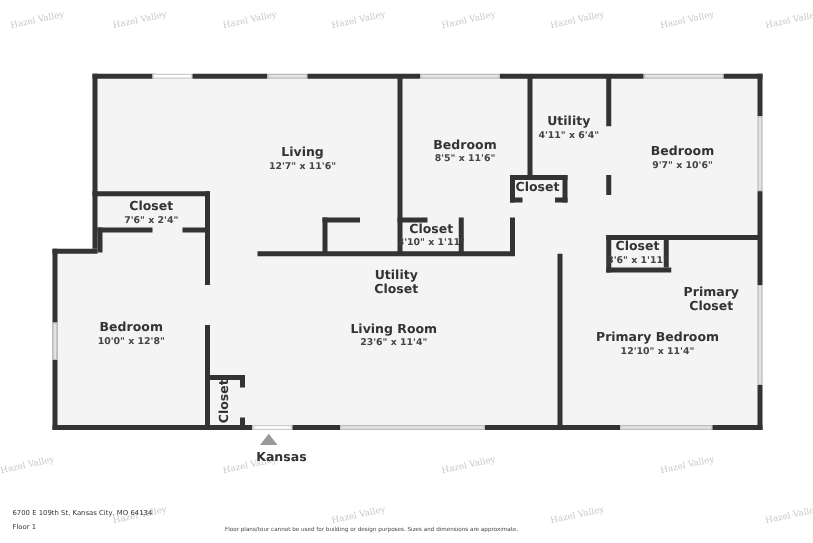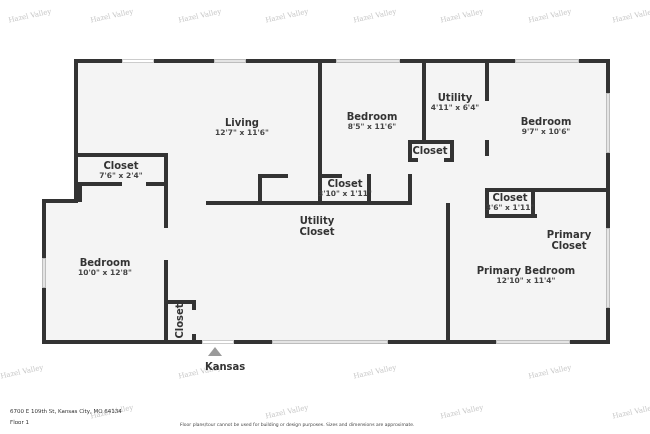--- a/index.html
+++ b/index.html
@@ -145,20 +145,24 @@
     <span class="dim">3'6" x 1'11"</span>
   </div>
   <div class="label" style="left:569px;top:192px;white-space:pre;">
     <span class="name">Primary
 Closet</span>
   </div>
   <div class="label" style="left:105px;top:257px;">
     <span class="name">Bedroom</span>
     <span class="dim">10'0" x 12'8"</span>
   </div>
+  <div class="label" style="left:315px;top:258px;">
+    <span class="name">Living Room</span>
+    <span class="dim">23'6" x 11'4"</span>
+  </div>
   <div class="label" style="left:526px;top:265px;">
     <span class="name">Primary Bedroom</span>
     <span class="dim">12'10" x 11'4"</span>
   </div>
   <div class="label vert" style="left:180px;top:321px;">
     <span class="name">Closet</span>
   </div>
 
   <div class="entry-arrow"></div>
   <div class="entry-label">Kansas</div>

